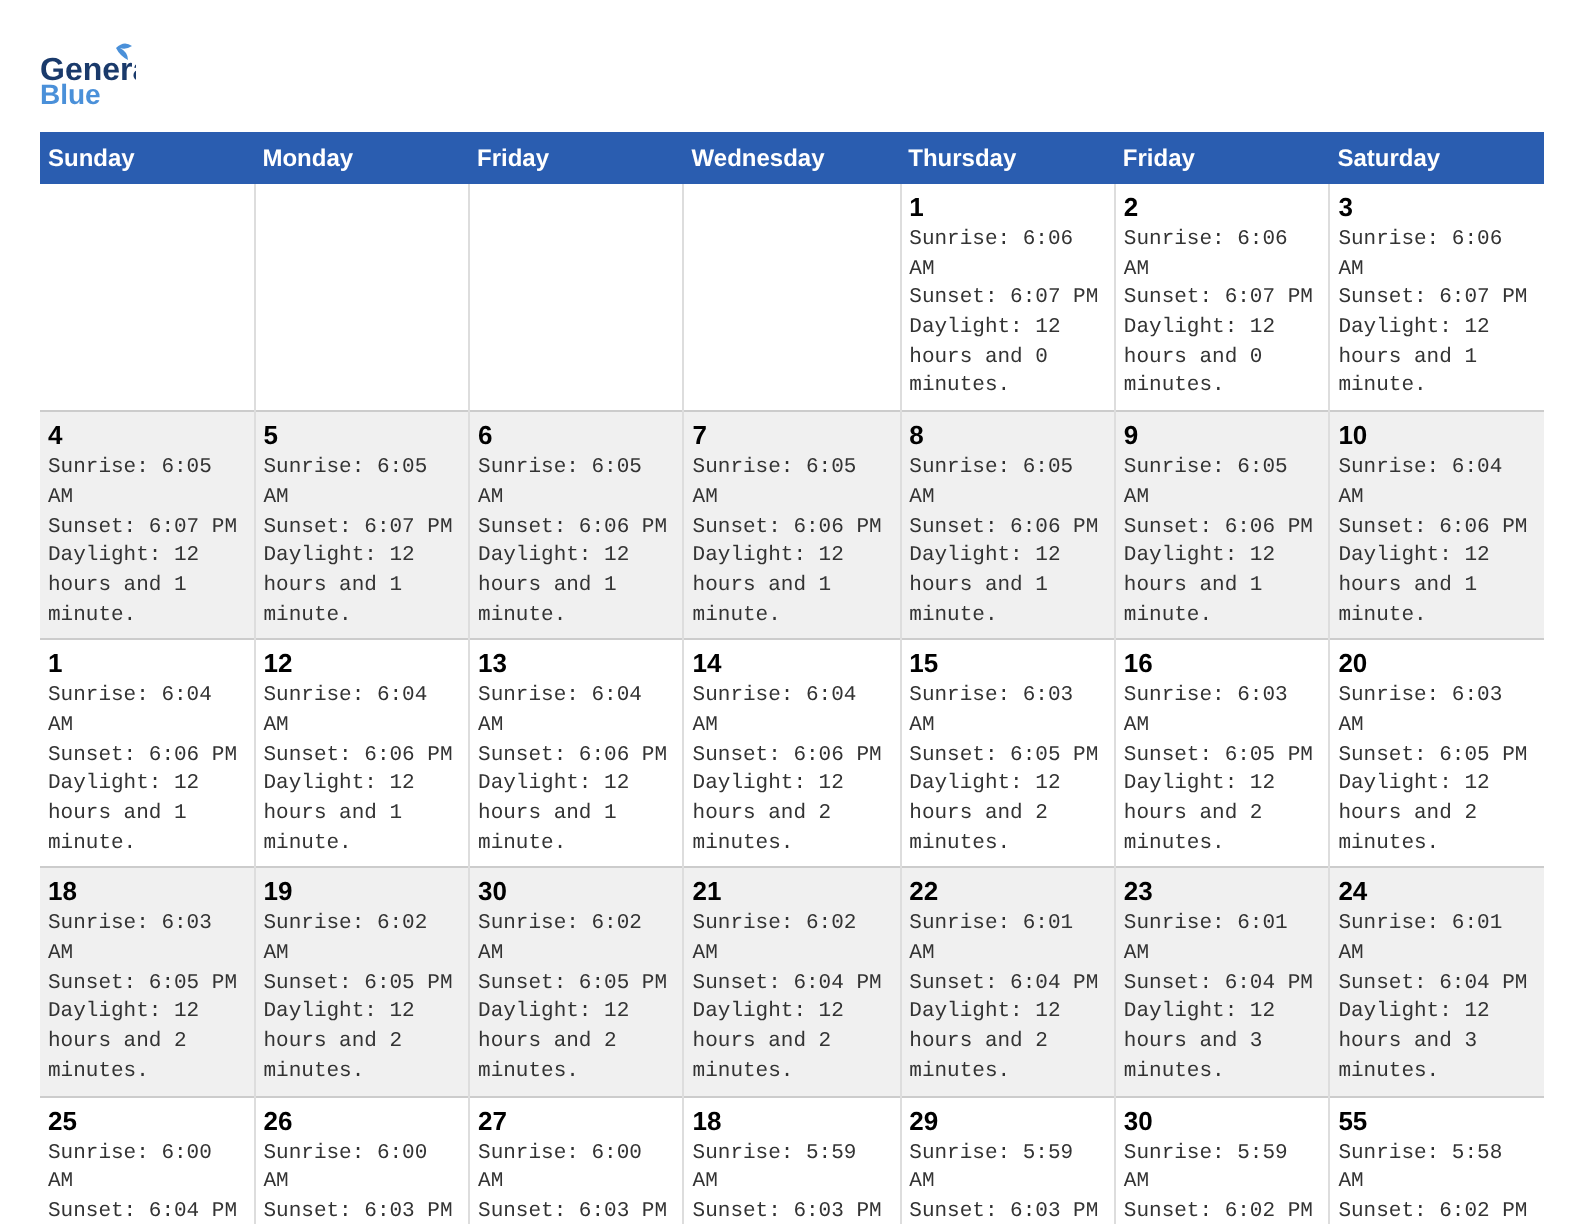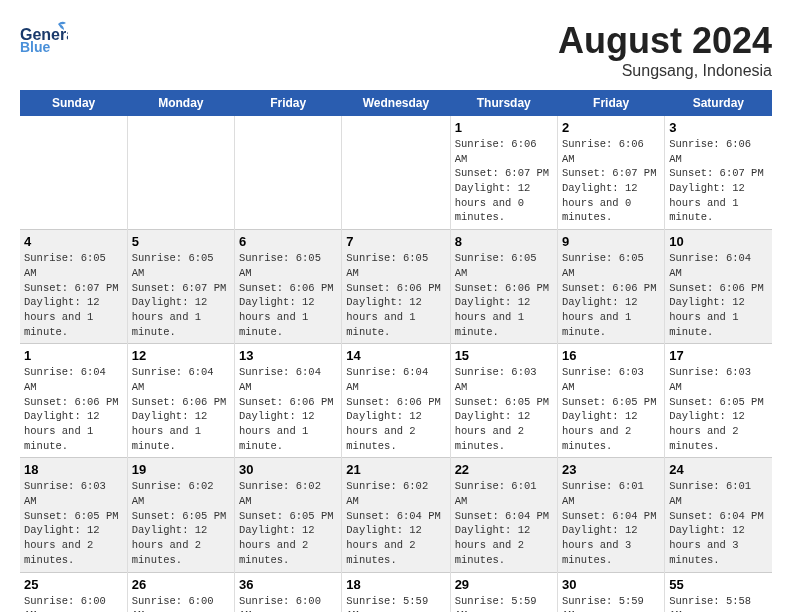--- a/index.html
+++ b/index.html
@@ -35,21 +35,21 @@
     }
     table {
       width: 100%;
       border-collapse: collapse;
       font-size: 11px;
     }
     thead tr th {
       background-color: #2a5db0;
       color: #fff;
       padding: 6px 4px;
-      text-align: center;
+      text-align: left;
       font-weight: bold;
       font-size: 12px;
     }
     tbody tr {
       border-bottom: 1px solid #ccc;
     }
     tbody tr:nth-child(even) {
       background-color: #f0f0f0;
     }
     tbody tr:nth-child(odd) {
@@ -88,24 +88,20 @@
       <div style="position:relative;width:48px;height:36px;">
         <svg width="48" height="36" viewBox="0 0 48 36">
           <text x="0" y="20" font-size="16" font-weight="bold" fill="#1a3a6b">General</text>
           <text x="0" y="32" font-size="14" font-weight="bold" fill="#4a90d9">Blue</text>
 
           <path d="M38 4 Q42 0 46 3 Q43 5 40 4 Q44 6 44 10 Q40 8 38 4Z" fill="#4a90d9"></path>
         </svg>
       </div>
     </div>
   </div>
-  <div class="title-block">
-    <div class="month-year">August 2024</div>
-    <div class="location">Sungsang, Indonesia</div>
-  </div>
 </div>
 
 <table>
   <thead>
     <tr id="thead-row">
         <th>Sunday</th>
         <th>Monday</th>
         <th>Friday</th>
         <th>Wednesday</th>
         <th>Thursday</th>
@@ -221,21 +217,21 @@
 Sunset: 6:05 PM
 Daylight: 12 hours and 2 minutes.</div>
         </td>
         <td>
           <div class="day-num">16</div>
           <div class="day-info" style="white-space: pre-line;">Sunrise: 6:03 AM
 Sunset: 6:05 PM
 Daylight: 12 hours and 2 minutes.</div>
         </td>
         <td>
-          <div class="day-num">17</div>
+          <div class="day-num">20</div>
           <div class="day-info" style="white-space: pre-line;">Sunrise: 6:03 AM
 Sunset: 6:05 PM
 Daylight: 12 hours and 2 minutes.</div>
         </td>
       </tr>
       <tr>
         <td>
           <div class="day-num">18</div>
           <div class="day-info" style="white-space: pre-line;">Sunrise: 6:03 AM
 Sunset: 6:05 PM
@@ -285,21 +281,21 @@
 Sunset: 6:04 PM
 Daylight: 12 hours and 3 minutes.</div>
         </td>
         <td>
           <div class="day-num">26</div>
           <div class="day-info" style="white-space: pre-line;">Sunrise: 6:00 AM
 Sunset: 6:03 PM
 Daylight: 12 hours and 3 minutes.</div>
         </td>
         <td>
-          <div class="day-num">36</div>
+          <div class="day-num">27</div>
           <div class="day-info" style="white-space: pre-line;">Sunrise: 6:00 AM
 Sunset: 6:03 PM
 Daylight: 12 hours and 3 minutes.</div>
         </td>
         <td>
           <div class="day-num">18</div>
           <div class="day-info" style="white-space: pre-line;">Sunrise: 5:59 AM
 Sunset: 6:03 PM
 Daylight: 12 hours and 3 minutes.</div>
         </td>

